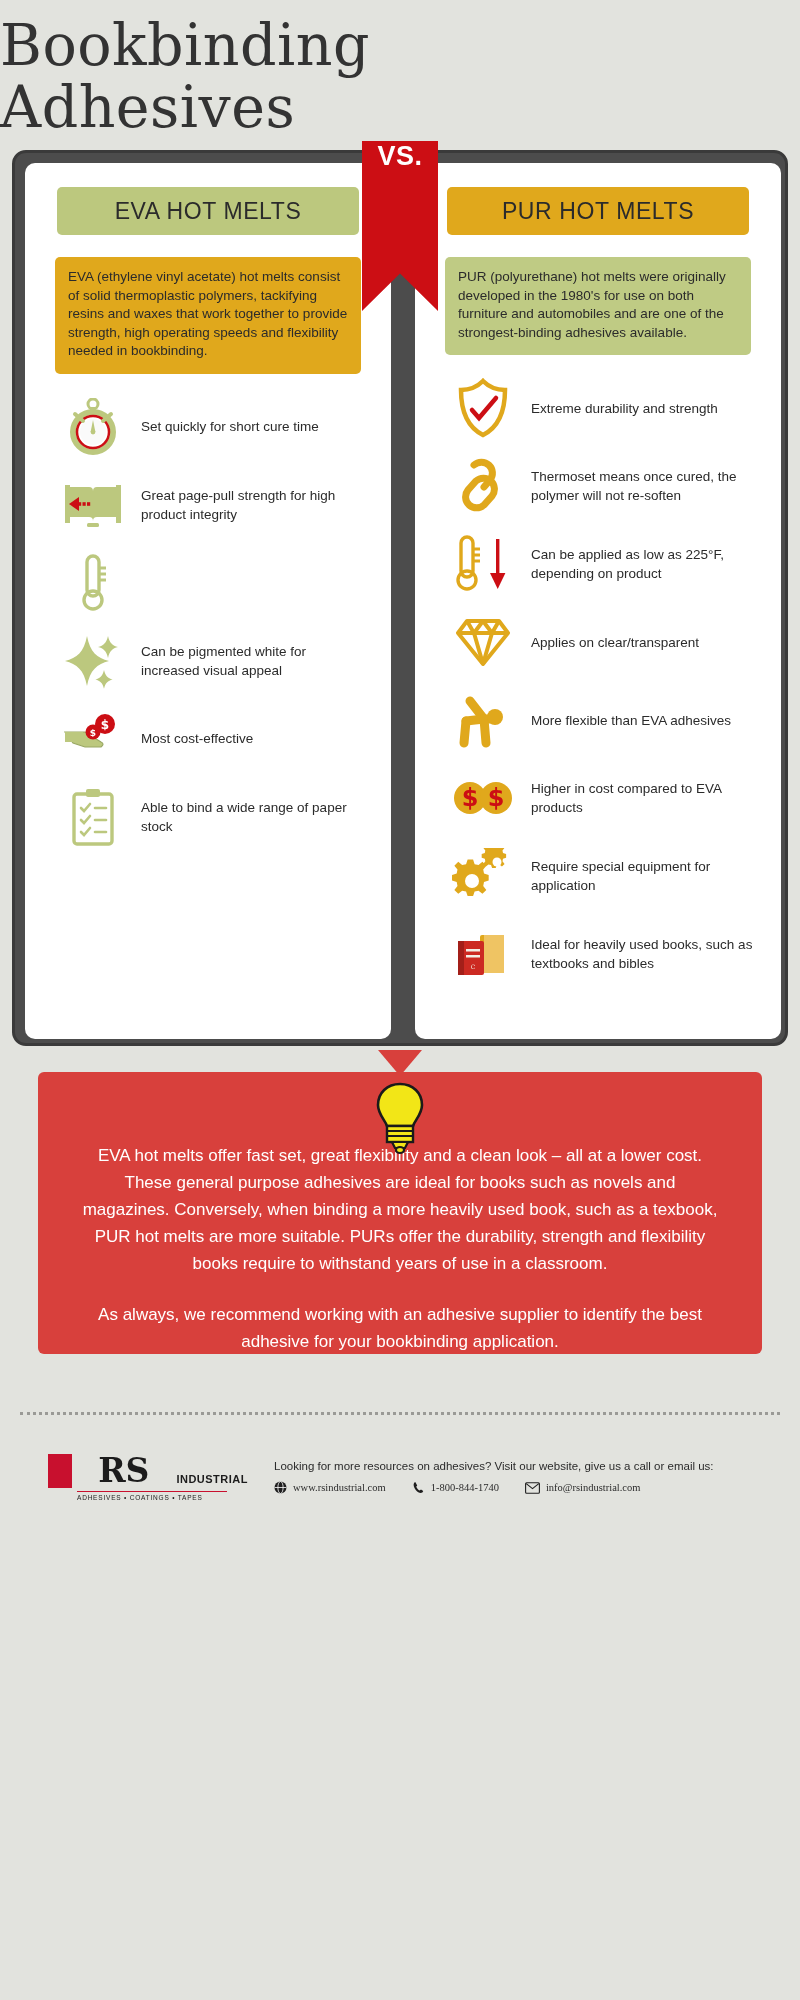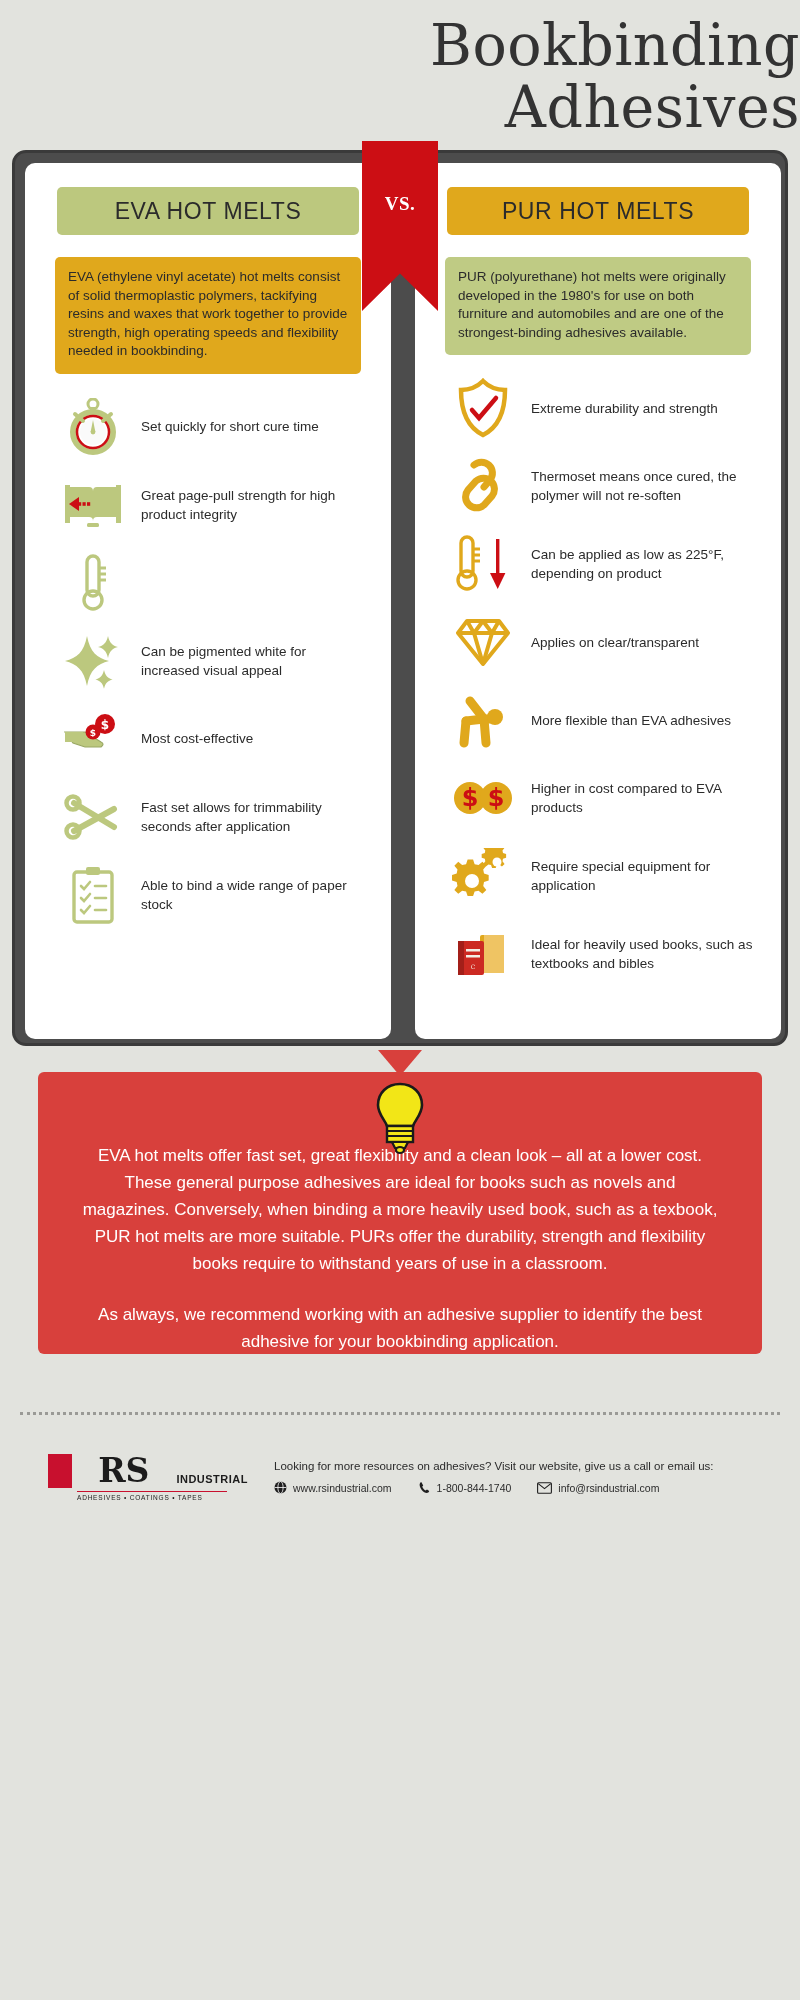--- a/index.html
+++ b/index.html
@@ -6,21 +6,21 @@
   html,body { background:#fff; }
   body {
     width:800px; height:2000px; position:relative;
     background:#e2e3de;
     font-family:"Liberation Sans", sans-serif;
     color:#2b2b2b;
     overflow:hidden;
   }
 
   
-  .title-wrap { padding-top:14px; text-align:right; }
+  .title-wrap { padding-top:14px; text-align:left; }
   .title-line {
     font-family:"DejaVu Serif", serif;
     font-weight:400;
     font-size:57px;
     line-height:62px;
     letter-spacing:0.5px;
     color:#333333;
   }
 
   
@@ -80,23 +80,22 @@
   
   .ribbon {
     position:absolute; left:50%; transform:translateX(-50%);
     top:-12px; width:76px; height:170px;
     background:#cc0e14;
     clip-path:polygon(0 0,100% 0,100% 100%,50% 78%,0 100%);
     z-index:5;
   }
   .ribbon span {
     display:block; text-align:center; color:#ffffff;
-    font-size:19px; font-weight:bold; margin-top:52px;
+    font-size:27px; font-weight:bold; 
     letter-spacing:0.5px;
-    font-family:Liberation Serif, serif;
   }
 
   
   .arrow-down {
     position:absolute; left:50%; transform:translateX(-50%);
     top:1050px; width:0; height:0;
     border-left:22px solid transparent;
     border-right:22px solid transparent;
     border-top:26px solid #d8403c;
   }
@@ -138,21 +137,21 @@
     margin-left:4px; margin-bottom:3px; font-weight:bold;
   }
   .logo-tag {
     margin-top:3px; font-size:6.5px; letter-spacing:0.8px;
     color:#1c1c1c; border-top:1px solid #c8102e; padding-top:2px;
     width:150px; margin-left:29px;
   }
   .contact { margin-left:26px; margin-top:20px; }
   .contact-head { font-size:11.5px; color:#2b2b2b; margin-bottom:9px; }
   .contact-row { display:flex; align-items:center; gap:26px; }
-  .ci { display:flex; align-items:center; gap:6px; font-size:10.5px; color:#2b2b2b; }
+  .ci { display:flex; align-items:center; gap:6px; font-size:10.5px; color:#2b2b2b;font-family:Liberation Serif, serif; }
   .ci svg { display:block; }
 </style>
 </head>
 <body>
 
 <div class="title-wrap">
   <div class="title-line">Bookbinding</div>
   <div class="title-line">Adhesives</div>
 </div>
 
@@ -231,33 +230,20 @@
               <path d="M4 18 h18 v10 H4 z" fill="#bcc87e"></path>
               <circle cx="44" cy="10" r="10" fill="#cc0e14"></circle>
               <circle cx="32" cy="18" r="7.5" fill="#cc0e14"></circle>
               <text x="44" y="15" font-size="12" font-weight="bold" fill="#ffffff" text-anchor="middle" font-family="DejaVu Sans, sans-serif">$</text>
               <text x="32" y="22" font-size="9" font-weight="bold" fill="#ffffff" text-anchor="middle" font-family="DejaVu Sans, sans-serif">$</text>
             </svg>
           </div>
           <div class="tx">Most cost-effective</div>
         </div>
 
-        <div class="row">
-          <div class="ic">
-            <svg width="62" height="48" viewBox="0 0 62 48">
-              <g stroke="#bcc87e" stroke-width="6" fill="none" stroke-linecap="round">
-                <path d="M12 10 L52 34"></path>
-                <path d="M12 38 L52 16"></path>
-              </g>
-              <circle cx="11" cy="10" r="6.5" fill="none" stroke="#bcc87e" stroke-width="4.5"></circle>
-              <circle cx="11" cy="38" r="6.5" fill="none" stroke="#bcc87e" stroke-width="4.5"></circle>
-            </svg>
-          </div>
-          <div class="tx">Fast set allows for trimmability seconds after application</div>
-        </div>
 
         <div class="row">
           <div class="ic">
             <svg width="48" height="60" viewBox="0 0 48 60">
               <rect x="5" y="7" width="38" height="50" rx="3" fill="none" stroke="#bcc87e" stroke-width="3.4"></rect>
               <rect x="17" y="2" width="14" height="8" rx="2" fill="#bcc87e"></rect>
               <g stroke="#bcc87e" stroke-width="2.6" fill="none" stroke-linecap="round">
                 <path d="M12 21 l3 3 l6 -7"></path>
                 <path d="M12 33 l3 3 l6 -7"></path>
                 <path d="M12 45 l3 3 l6 -7"></path>

